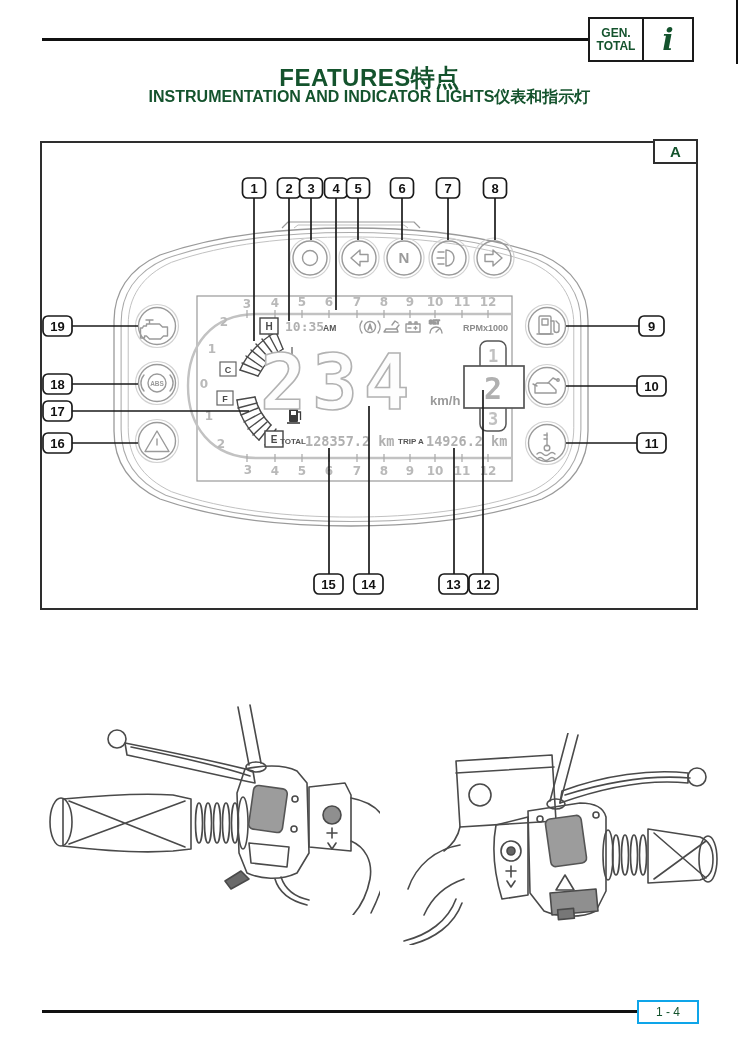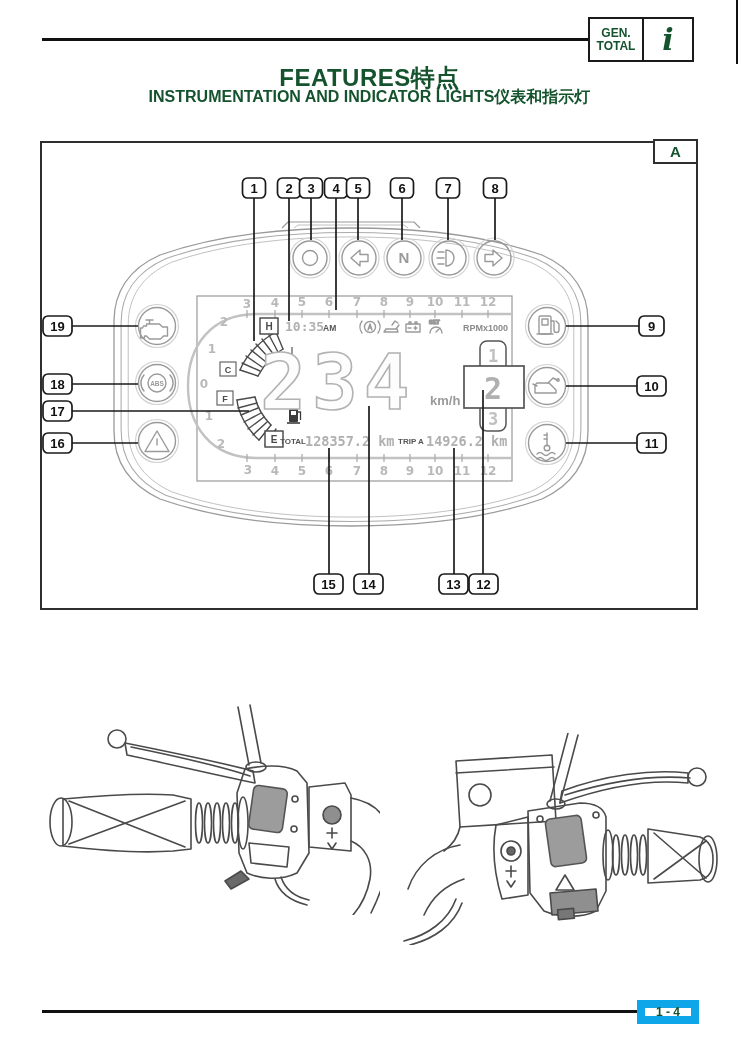--- a/index.html
+++ b/index.html
@@ -18,23 +18,23 @@
   .title-sub{position:absolute;left:0;top:87px;width:100%;text-align:center;
              font-size:16px;font-weight:bold;}
   
   .figure{position:absolute;left:40px;top:141px;width:658px;height:469px;
           border:2px solid #2e2e2e;box-sizing:border-box;background:#fff;}
   .figlabel{position:absolute;left:653px;top:139px;width:45px;height:25px;border:2px solid #2e2e2e;
             background:#fff;box-sizing:border-box;display:flex;align-items:center;justify-content:center;
             font-weight:bold;font-size:15px;z-index:5;}
   .edge-mark{position:absolute;right:1px;top:0;width:2px;height:64px;background:#111;}
   
-  .pagebox{position:absolute;left:637px;top:1000px;width:62px;height:24px;border:8px solid #0ea5e9;
+  .pagebox{position:absolute;left:637px;top:1000px;width:62px;height:24px;border:2px solid #0ea5e9;
            background:#fff;box-sizing:border-box;display:flex;align-items:center;justify-content:center;
-           font-weight:bold;font-size:12px;}
+           font-weight:normal;font-size:12px;}
   .hand-svg{position:absolute;}
   
   svg text{font-family:"Liberation Sans",sans-serif;}
   .lcd-num{fill:#b9b9b9;font-weight:bold;font-size:12px;text-anchor:middle;
            font-family:"DejaVu Sans",sans-serif;}
   .lcd-seg{fill:#b0b0b0;font-weight:bold;font-family:"DejaVu Sans Mono",monospace;}
   .callout-num{fill:#111;font-weight:bold;font-size:13px;text-anchor:middle;}
   .callout-line{stroke:#1a1a1a;stroke-width:1.7;}
   .callout-box{fill:#ffffff;stroke:#1a1a1a;stroke-width:1.7;}
   .shell{fill:none;stroke-linejoin:round;}

